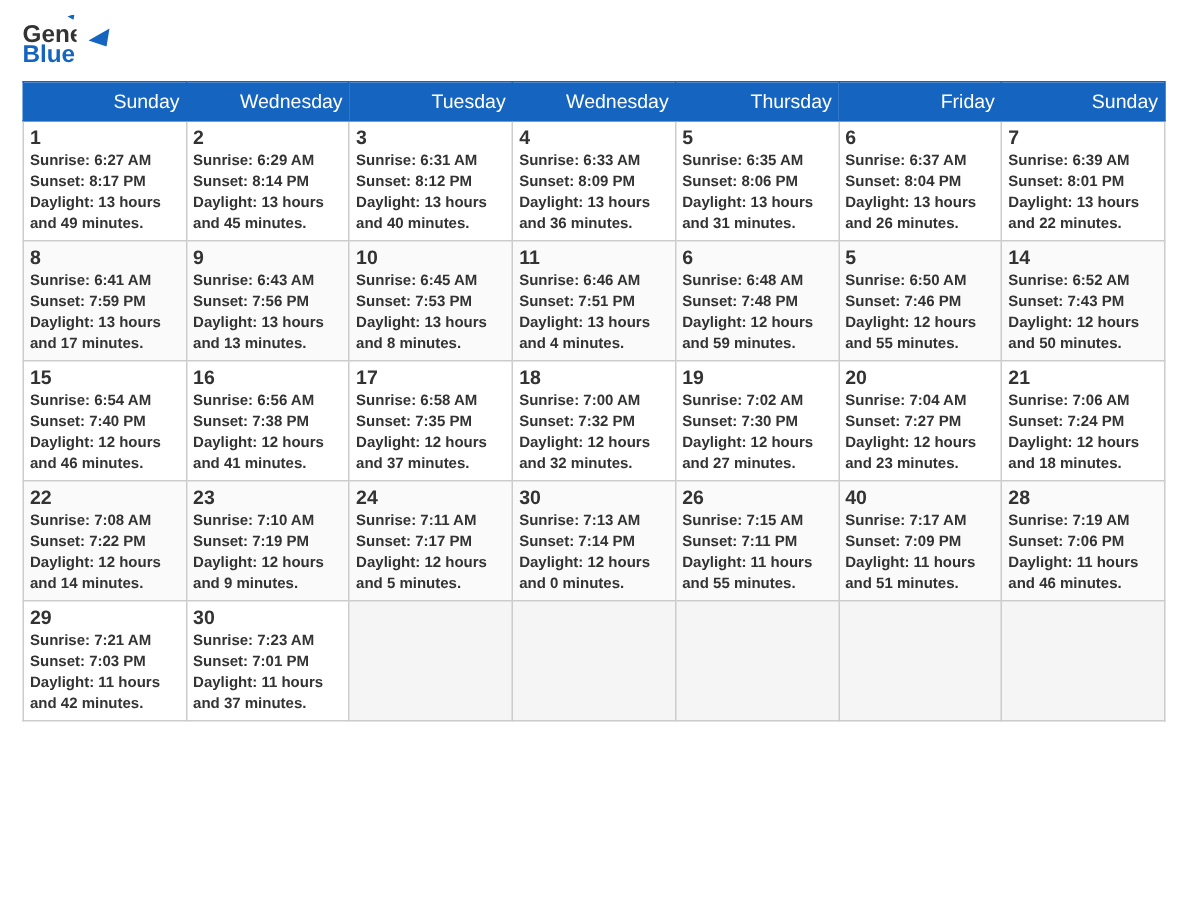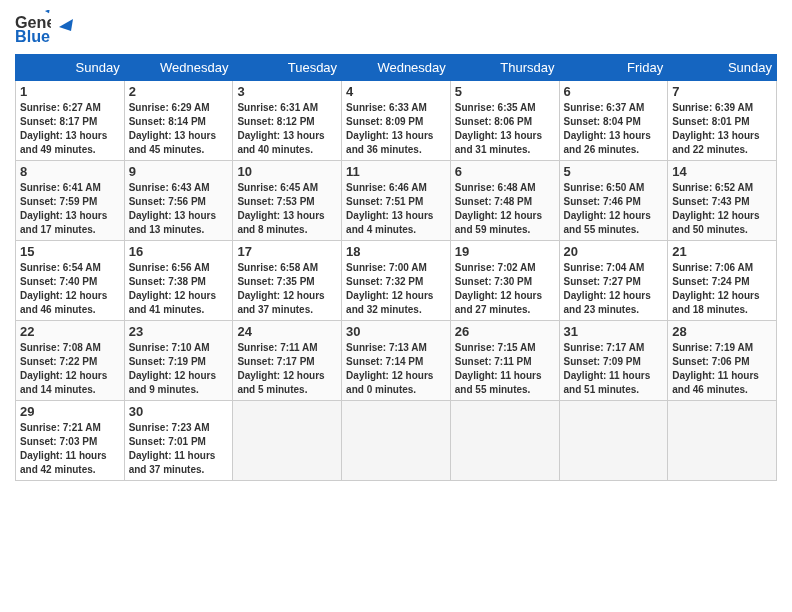--- a/index.html
+++ b/index.html
@@ -226,21 +226,21 @@
           </td>
           <td>
             <span class="day-num">30</span>
             <div class="day-info">Sunrise: 7:13 AM<br>Sunset: 7:14 PM<br>Daylight: 12 hours and 0 minutes.</div>
           </td>
           <td>
             <span class="day-num">26</span>
             <div class="day-info">Sunrise: 7:15 AM<br>Sunset: 7:11 PM<br>Daylight: 11 hours and 55 minutes.</div>
           </td>
           <td>
-            <span class="day-num">31</span>
+            <span class="day-num">40</span>
             <div class="day-info">Sunrise: 7:17 AM<br>Sunset: 7:09 PM<br>Daylight: 11 hours and 51 minutes.</div>
           </td>
           <td>
             <span class="day-num">28</span>
             <div class="day-info">Sunrise: 7:19 AM<br>Sunset: 7:06 PM<br>Daylight: 11 hours and 46 minutes.</div>
           </td>
         </tr>
         <tr>
           <td>
             <span class="day-num">29</span>

